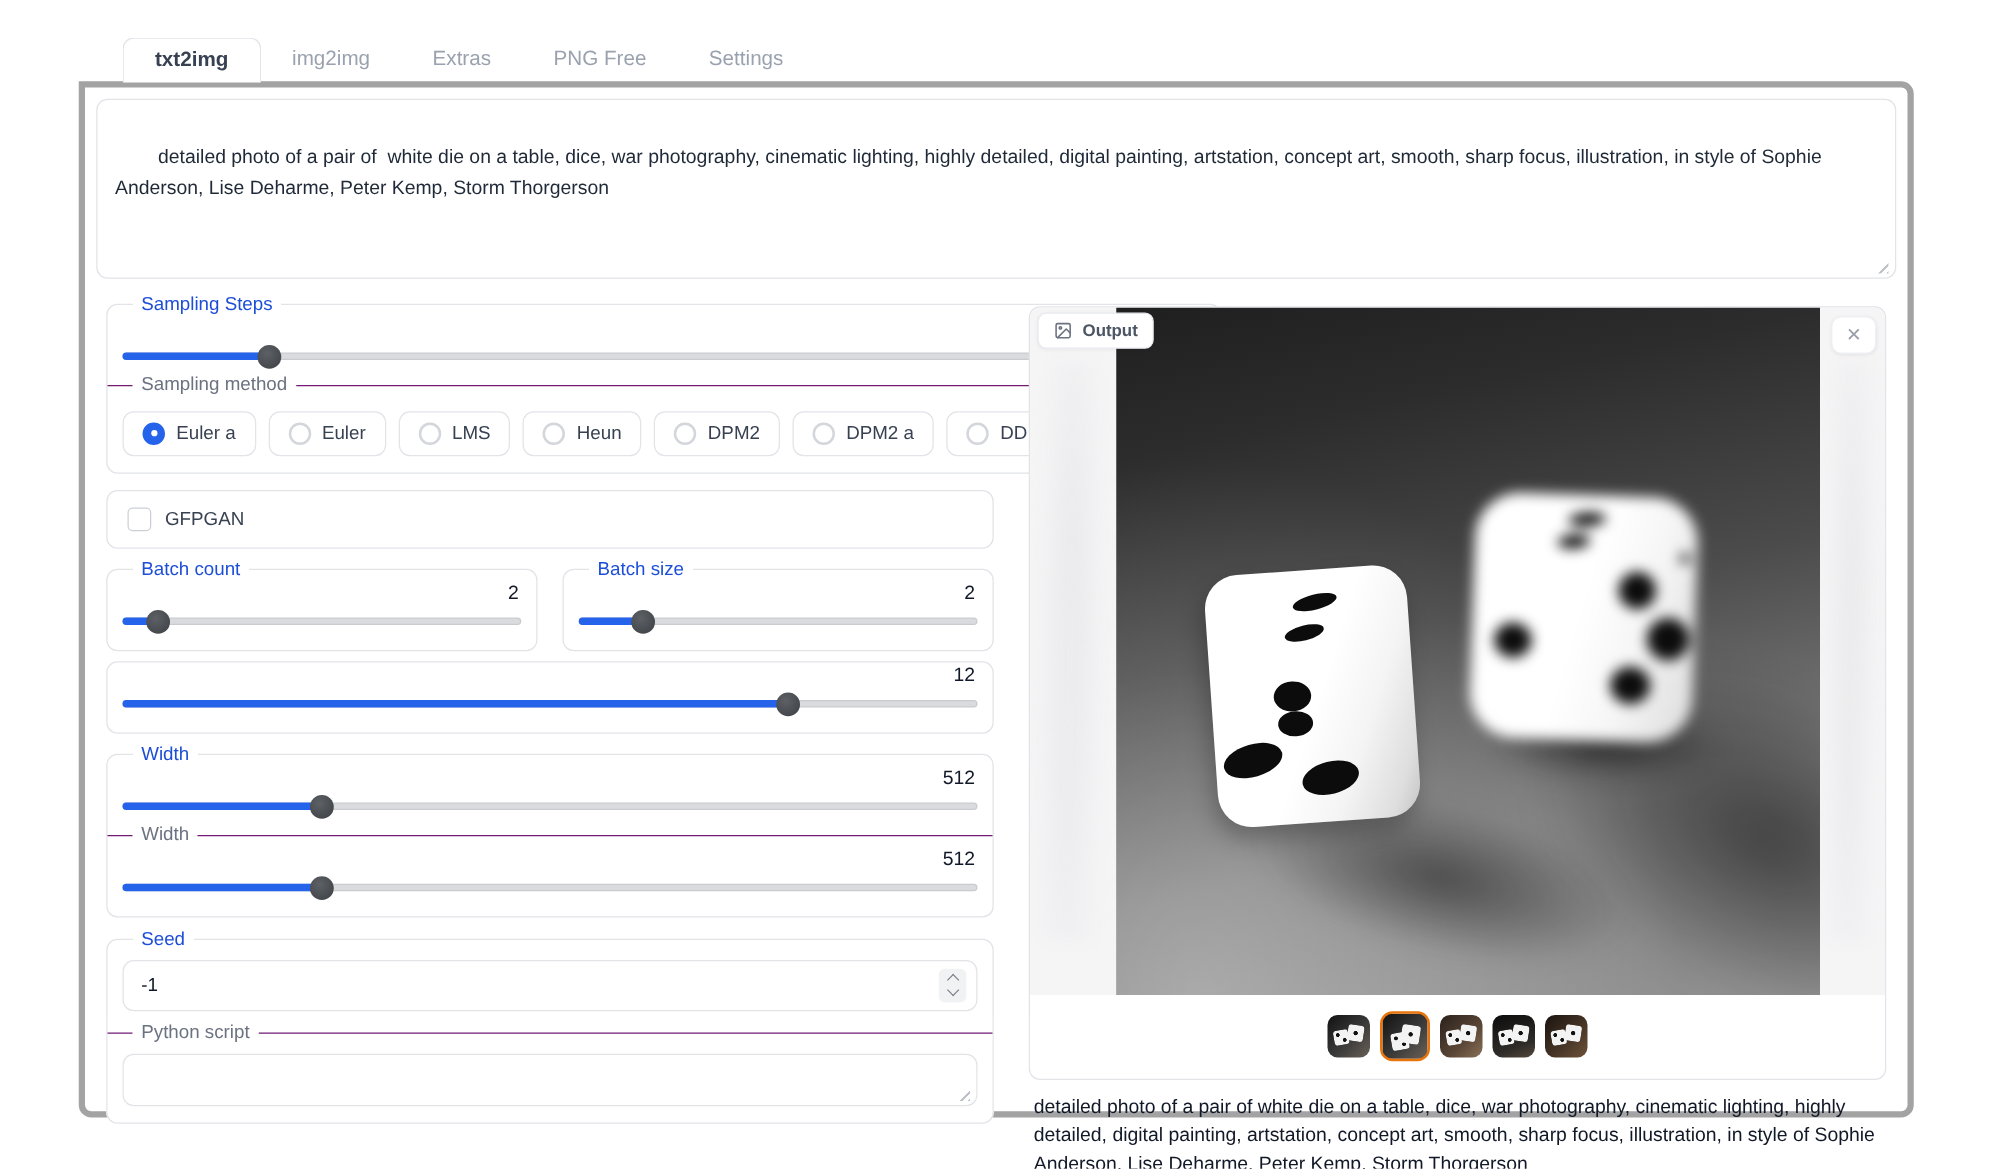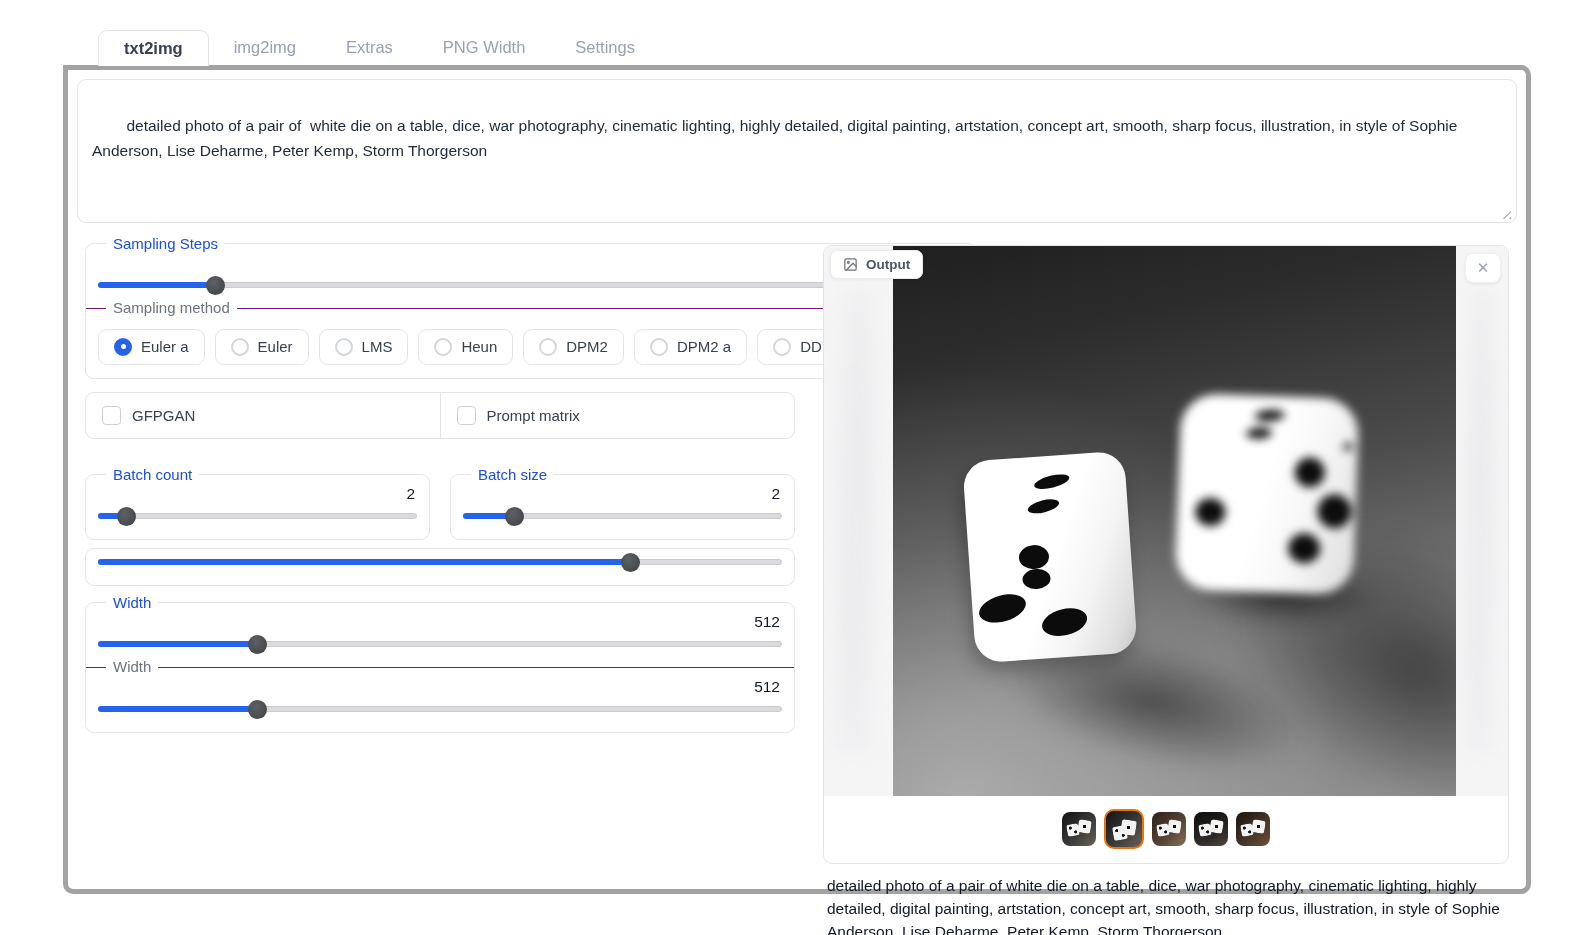--- a/index.html
+++ b/index.html
@@ -62,21 +62,21 @@
   .radio-circ.sel::after { content:''; position:absolute; inset:4.5px; background:#fff; border-radius:50%; }
 
   
   .check-panel { display:flex; border:1px solid #e2e4e8; border-radius:9px; margin-bottom:8px;text-align:center; }
   .check-half { flex:1; display:flex; align-items:center; gap:11px; padding:13px 16px;
     font-size:15px; color:#374151; cursor:pointer; }
   .check-half + .check-half { border-left:1px solid #e2e4e8; }
   .checkbox { width:19px; height:19px; border:1px solid #ccd0d6; border-radius:4px; background:#fff; flex:none; }
 
   .batch-row { display:flex; gap:20px; margin-bottom:8px; }
-  .batch-row fieldset.group { flex:1; margin-bottom:0;margin-top:19px; }
+  .batch-row fieldset.group { flex:1; margin-bottom:0; }
 
   
   .num-input { display:flex; align-items:center; justify-content:space-between;
     border:1px solid #e2e4e8; border-radius:9px; padding:6px 8px 6px 14px; margin-top:6px;
     font-size:15px; color:#111827; min-height:38px; }
   .spin { display:flex; flex-direction:column; align-items:center; justify-content:center; gap:4px;
     width:22px; height:27px; background:#f1f2f4; border-radius:5px; cursor:pointer; }
   .chev { width:7px; height:7px; border-left:1.7px solid #7a8089; border-top:1.7px solid #7a8089; }
   .chev.up { transform:rotate(45deg) translate(1px,1px); }
   .chev.down { transform:rotate(225deg) translate(1px,1px); }
@@ -147,21 +147,21 @@
 </style>
 </head>
 <body>
 
 <div class="app">
 
   <div class="tabbar">
     <div class="tab active">txt2img</div>
     <div class="tab">img2img</div>
     <div class="tab">Extras</div>
-    <div class="tab">PNG Width</div>
+    <div class="tab">PNG Free</div>
     <div class="tab">Settings</div>
   </div>
 
   <div class="container">
 
     <div class="prompt-row">
       <div class="prompt-box">
         <span>detailed photo of a pair of  white die on a table, dice, war photography, cinematic lighting, highly detailed, digital painting, artstation, concept art, smooth, sharp focus, illustration, in style of Sophie Anderson, Lise Deharme, Peter Kemp, Storm Thorgerson</span>
         <span class="resize-glyph"></span>
       </div>
@@ -215,24 +215,20 @@
               <span class="radio-circ"></span>
               <span>PLMS</span>
             </label>
           </div>
         </fieldset>
 
         <div class="check-panel">
           <label class="check-half">
             <span class="checkbox"></span>
             <span>GFPGAN</span>
-          </label>
-          <label class="check-half">
-            <span class="checkbox"></span>
-            <span>Prompt matrix</span>
           </label>
         </div>
 
         <div class="batch-row">
           <fieldset class="group">
             <legend>Batch count</legend>
             <div class="val-row">2</div>
             <div class="slider">
               <div class="track"></div>
               <div class="fill" style="width: 9%;"></div>
@@ -244,20 +240,21 @@
             <div class="val-row">2</div>
             <div class="slider">
               <div class="track"></div>
               <div class="fill" style="width: 16%;"></div>
               <div class="knob" style="left: calc(16% - 9.5px);"></div>
             </div>
           </fieldset>
         </div>
 
         <fieldset class="group" style="margin-bottom:8px;">
+          <div class="val-row">12</div>
           <div class="slider">
             <div class="track"></div>
             <div class="fill" style="width: 77.8%;"></div>
             <div class="knob" style="left: calc(77.8% - 9.5px);"></div>
           </div>
         </fieldset>
 
         <fieldset class="group" style="margin-bottom:9px;">
           <legend>Width</legend>
           <div class="val-row">512</div>
@@ -270,20 +267,37 @@
             <span>Width</span>
           </div>
           <div class="val-row" style="margin-top:10px;">512</div>
           <div class="slider">
             <div class="track"></div>
             <div class="fill" style="width: 23.3%;"></div>
             <div class="knob" style="left: calc(23.3% - 9.5px);"></div>
           </div>
         </fieldset>
 
+        <fieldset class="group">
+          <legend>Seed</legend>
+          <div class="num-input">
+            <span>-1</span>
+            <span class="spin">
+              <span class="chev up"></span>
+              <span class="chev down"></span>
+            </span>
+          </div>
+          <div class="inner-div" style="margin-top:17px;">
+            <span>Python script</span>
+          </div>
+          <div class="script-area">
+            <span></span>
+            <span class="resize-glyph"></span>
+          </div>
+        </fieldset>
       </div>
 
       <div class="right-col">
         <div class="output-panel">
 
           <div class="output-chip">
             <svg width="15" height="15" viewBox="0 0 24 24" fill="none" stroke="#6b7280" stroke-width="2" stroke-linecap="round" stroke-linejoin="round">
               <rect x="3" y="3" width="18" height="18" rx="2"></rect>
                 <circle cx="8.5" cy="8.5" r="1.5"></circle>
                 <path d="M21 15l-5-5L5 21"></path>

